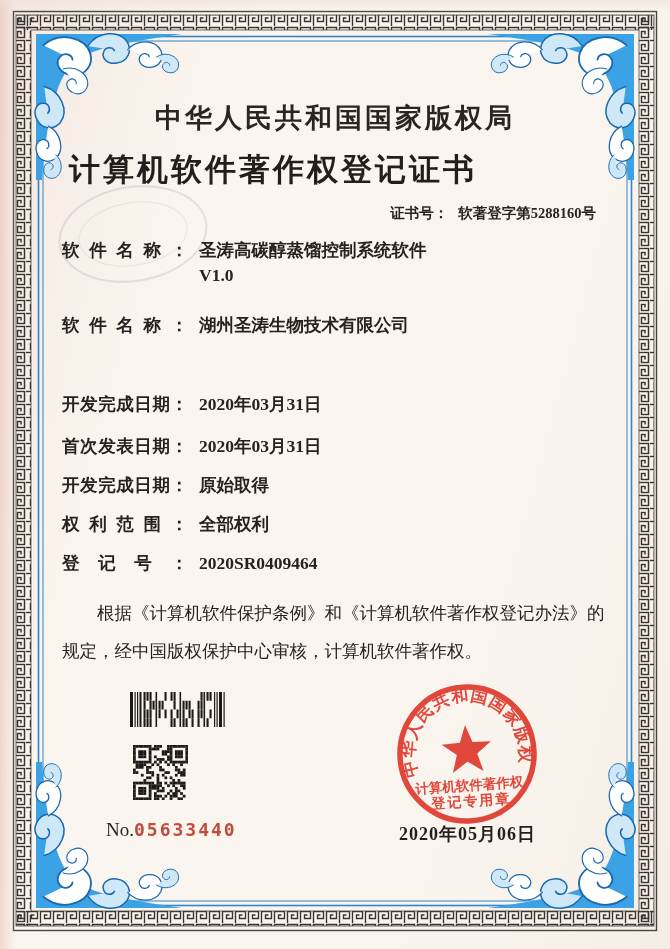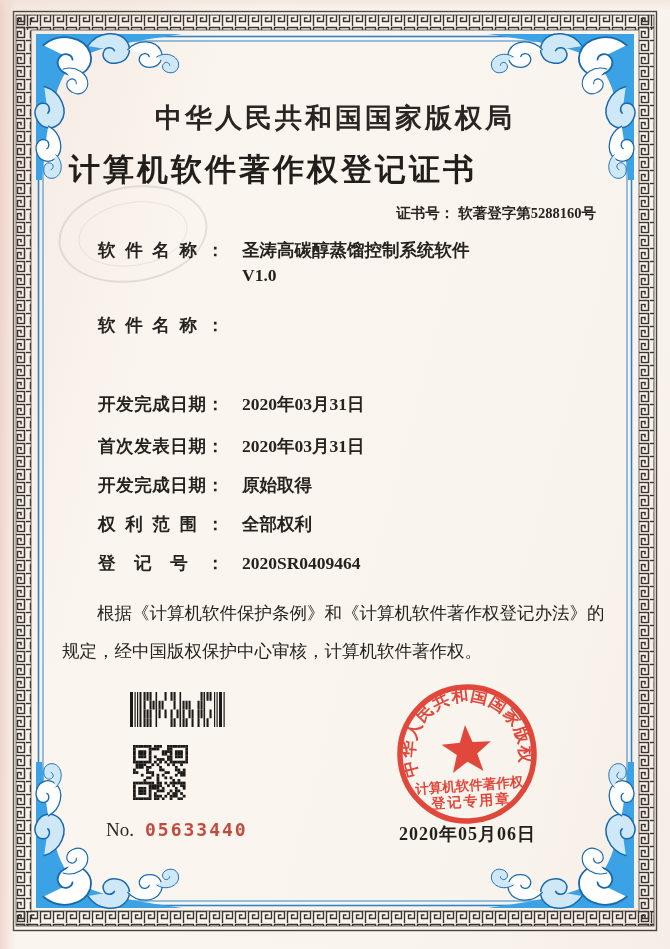--- a/index.html
+++ b/index.html
@@ -14,33 +14,33 @@
   svg.frame { position:absolute; left:0; top:0; }
   .ghost-mark { position:absolute; left:58px; top:186px; width:150px; height:96px;
           border:2px solid rgba(135,130,138,.20); border-radius:50%; transform:rotate(-9deg); }
   .ghost-mark::after { content:""; position:absolute; left:18px; top:14px; right:18px; bottom:14px;
           border:1px solid rgba(135,130,138,.14); border-radius:50%; }
   .authority { position:absolute; left:0; top:100px; width:670px; text-align:center;
           font-size:27px; font-weight:700; letter-spacing:3px; color:#2a2522; }
   .cert-title { position:absolute; left:0; top:149px; width:546px; text-align:center;
           font-size:31px; font-weight:700; letter-spacing:3px; color:#221e1b; }
   .cert-no { position:absolute; right:74px; top:204px; font-size:14.5px; font-weight:700; color:#2a2522; }
-  .cert-no .lbl { margin-right:4px; }
+  .cert-no .lbl { margin-right:10px; }
   .row { position:absolute; left:62px; display:flex; align-items:flex-start;
           font-size:17.5px; font-weight:700; color:#262220; }
-  .row .lbl { display:inline-block; width:126px; text-align:justify; text-align-last:justify;margin-left:36px; }
-  .row .val { margin-left:18px; line-height:1.45; }
+  .row .lbl { display:inline-block; width:126px; text-align:justify; text-align-last:justify; }
+  .row .val { margin-left:11px; line-height:1.45; }
   .statement { position:absolute; left:62px; right:54px; top:594px;
           font-size:17.5px; font-weight:400; color:#262220; line-height:38px; }
   .statement .l1 { text-indent:2em; }
   .barcode-box { position:absolute; left:130px; top:692px; }
   .qr-box { position:absolute; left:133px; top:745px; }
   .serial { position:absolute; left:106px; top:819px; display:flex; align-items:flex-start;
           font-size:19px; color:#2a2522; }
-  .serial .num { margin-left:11px; font-family:"DejaVu Sans Mono",monospace; font-size:18px;
+  .serial .num { font-family:"DejaVu Sans Mono",monospace; font-size:18px;
           font-weight:700; letter-spacing:2px; color:#c14b3d; }
   .seal-box { position:absolute; left:388px; top:675px; mix-blend-mode:multiply; opacity:.93; }
   .issue-date { position:absolute; left:399px; top:822px; font-size:18px; font-weight:700;
           letter-spacing:1px; color:#221e1b; }
 </style>
 </head>
 <body>
 
 <div class="page">
 
@@ -103,20 +103,21 @@
 
   <div class="row" style="top:238px">
     <span class="lbl">软件名称：</span>
     <span class="val">
       <div>圣涛高碳醇蒸馏控制系统软件</div>
       <div>V1.0</div>
     </span>
   </div>
   <div class="row" style="top:313px">
     <span class="lbl">软件名称：</span>
+    <span class="val">湖州圣涛生物技术有限公司</span>
   </div>
   <div class="row" style="top:392px">
     <span class="lbl">开发完成日期：</span>
     <span class="val">2020年03月31日</span>
   </div>
   <div class="row" style="top:434px">
     <span class="lbl">首次发表日期：</span>
     <span class="val">2020年03月31日</span>
   </div>
   <div class="row" style="top:473px">

